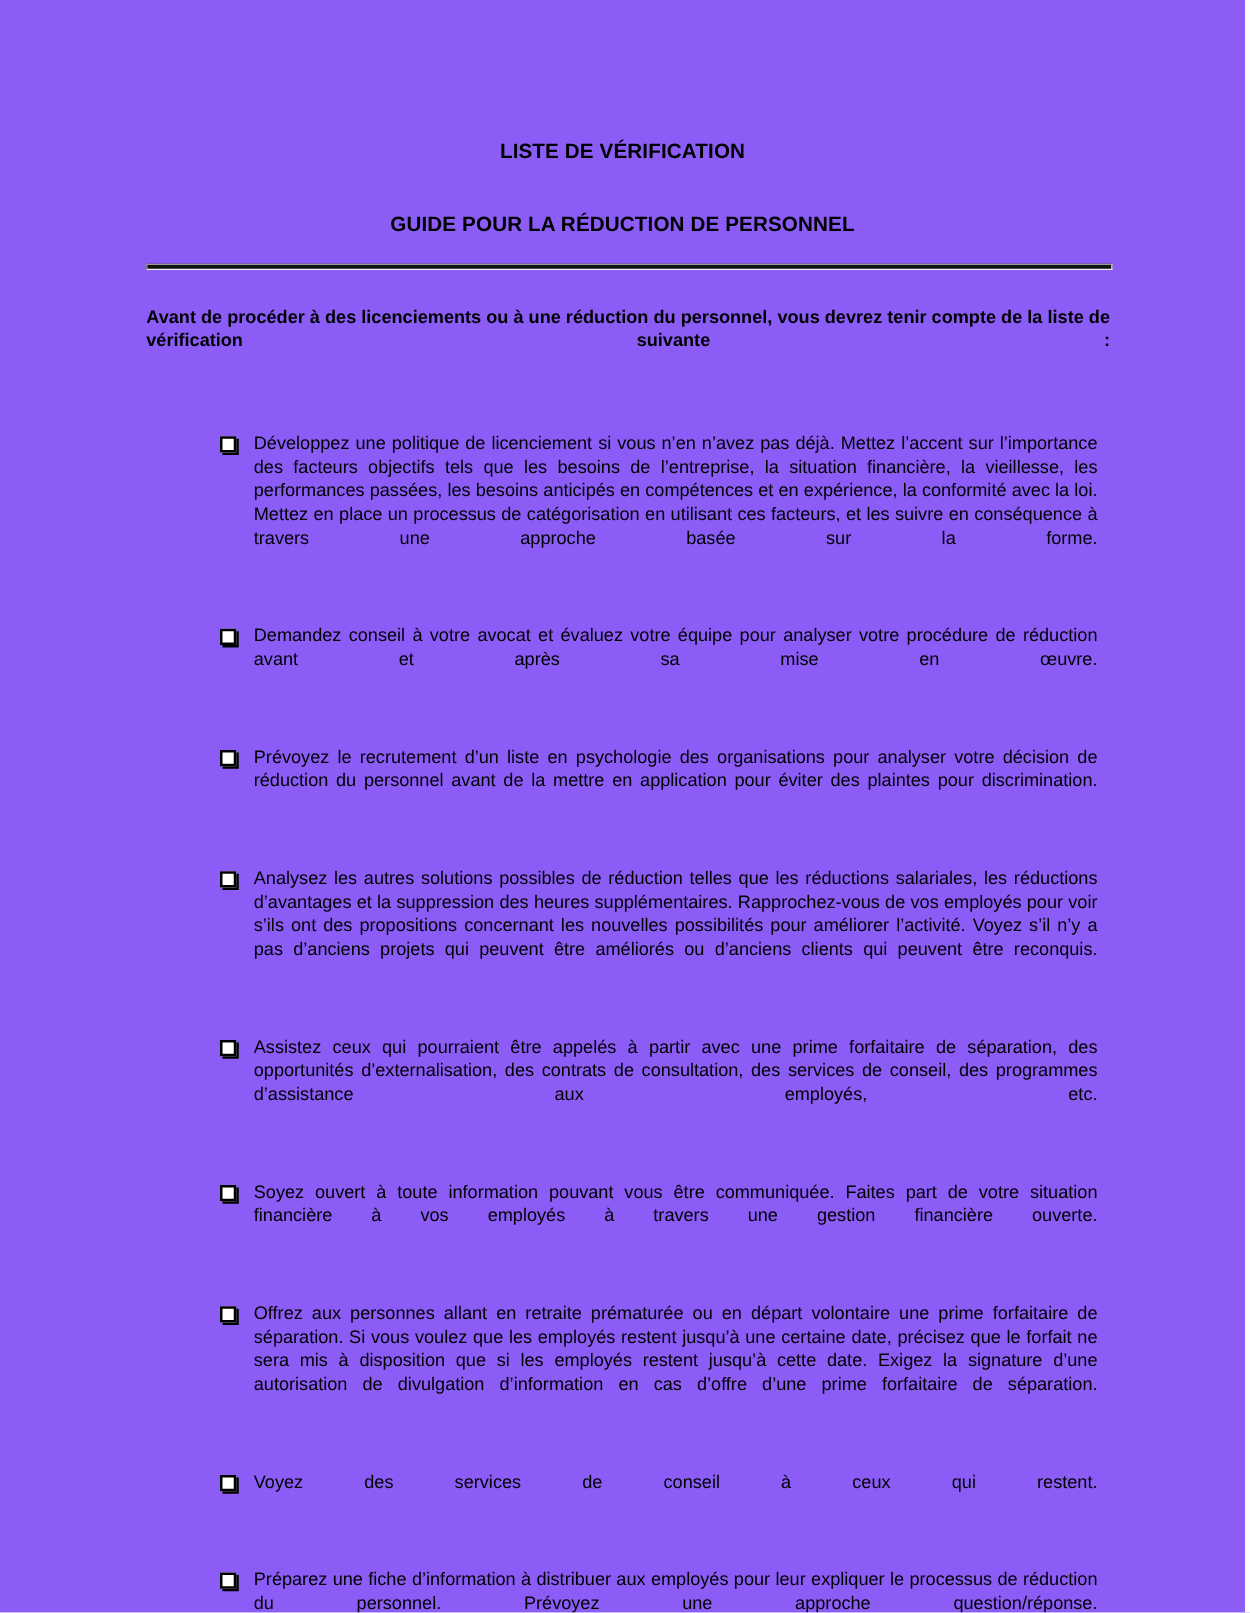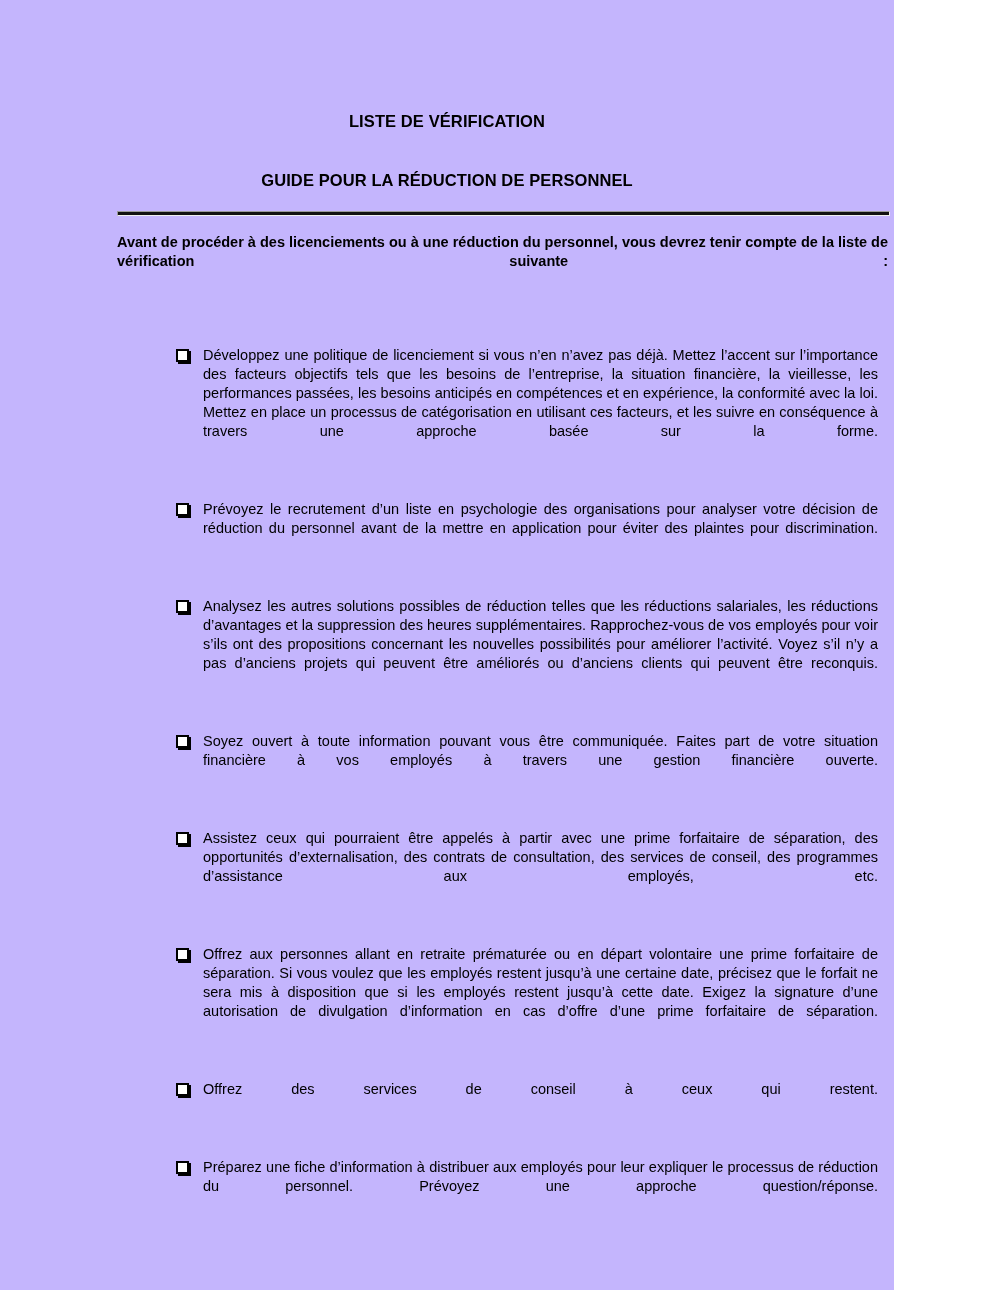--- a/index.html
+++ b/index.html
@@ -10,23 +10,23 @@
   }
   body {
     width: 1000px;
     height: 1290px;
     font-family: "Liberation Sans", sans-serif;
     color: #000000;
     -webkit-font-smoothing: antialiased;
   }
   .page {
     position: relative;
-    width: 894px;
+    width: 996px;
     height: 1290px;
-    background: #c4b5fd;
+    background: #8b5cf6;
     box-sizing: border-box;
     overflow: hidden;
   }
   .titles {
     padding-top: 112px;
   }
   .doc-title {
     text-align: center;
     font-size: 16.5px;
     font-weight: bold;
@@ -42,21 +42,21 @@
     position: absolute;
     left: 117px;
     top: 211px;
     width: 771px;
     height: 3px;
     background: #111111;
   }
   .intro {
     position: absolute;
     left: 117px;
-    top: 233px;
+    top: 245px;
     width: 771px;
     font-size: 14.5px;
     font-weight: bold;
     line-height: 19px;
     text-align: justify;
     text-justify: inter-word;
     margin: 0;
   }
   .intro::after {
     content: "";
@@ -119,50 +119,54 @@
 
   <p class="intro">Avant de procéder à des licenciements ou à une réduction du personnel, vous devrez tenir compte de la liste de vérification suivante :</p>
 
   <ul class="checklist">
 
     <li class="check-item">
       <span class="checkbox"></span>
       <span class="item-text">Développez une politique de licenciement si vous n’en n’avez pas déjà. Mettez l’accent sur l’importance des facteurs objectifs tels que les besoins de l’entreprise, la situation financière, la vieillesse, les performances passées, les besoins anticipés en compétences et en expérience, la conformité avec la loi. Mettez en place un processus de catégorisation en utilisant ces facteurs, et les suivre en conséquence à travers une approche basée sur la forme.</span>
     </li>
 
+    <li class="check-item">
+      <span class="checkbox"></span>
+      <span class="item-text">Demandez conseil à votre avocat et évaluez votre équipe pour analyser votre procédure de réduction avant et après sa mise en œuvre.</span>
+    </li>
 
     <li class="check-item">
       <span class="checkbox"></span>
       <span class="item-text">Prévoyez le recrutement d’un liste en psychologie des organisations pour analyser votre décision de réduction du personnel avant de la mettre en application pour éviter des plaintes pour discrimination.</span>
     </li>
 
     <li class="check-item">
       <span class="checkbox"></span>
       <span class="item-text">Analysez les autres solutions possibles de réduction telles que les réductions salariales, les réductions d’avantages et la suppression des heures supplémentaires. Rapprochez-vous de vos employés pour voir s’ils ont des propositions concernant les nouvelles possibilités pour améliorer l’activité. Voyez s’il n’y a pas d’anciens projets qui peuvent être améliorés ou d’anciens clients qui peuvent être reconquis.</span>
     </li>
 
 
     <li class="check-item">
       <span class="checkbox"></span>
-      <span class="item-text">Soyez ouvert à toute information pouvant vous être communiquée. Faites part de votre situation financière à vos employés à travers une gestion financière ouverte.</span>
+      <span class="item-text">Assistez ceux qui pourraient être appelés à partir avec une prime forfaitaire de séparation, des opportunités d’externalisation, des contrats de consultation, des services de conseil, des programmes d’assistance aux employés, etc.</span>
     </li>
 
     <li class="check-item">
       <span class="checkbox"></span>
-      <span class="item-text">Assistez ceux qui pourraient être appelés à partir avec une prime forfaitaire de séparation, des opportunités d’externalisation, des contrats de consultation, des services de conseil, des programmes d’assistance aux employés, etc.</span>
+      <span class="item-text">Soyez ouvert à toute information pouvant vous être communiquée. Faites part de votre situation financière à vos employés à travers une gestion financière ouverte.</span>
     </li>
 
     <li class="check-item">
       <span class="checkbox"></span>
       <span class="item-text">Offrez aux personnes allant en retraite prématurée ou en départ volontaire une prime forfaitaire de séparation. Si vous voulez que les employés restent jusqu’à une certaine date, précisez que le forfait ne sera mis à disposition que si les employés restent jusqu’à cette date. Exigez la signature d’une autorisation de divulgation d’information en cas d’offre d’une prime forfaitaire de séparation.</span>
     </li>
 
     <li class="check-item">
       <span class="checkbox"></span>
-      <span class="item-text">Offrez des services de conseil à ceux qui restent.</span>
+      <span class="item-text">Voyez des services de conseil à ceux qui restent.</span>
     </li>
 
     <li class="check-item">
       <span class="checkbox"></span>
       <span class="item-text">Préparez une fiche d’information à distribuer aux employés pour leur expliquer le processus de réduction du personnel. Prévoyez une approche question/réponse.</span>
     </li>
 
   </ul>
 
 </div>

